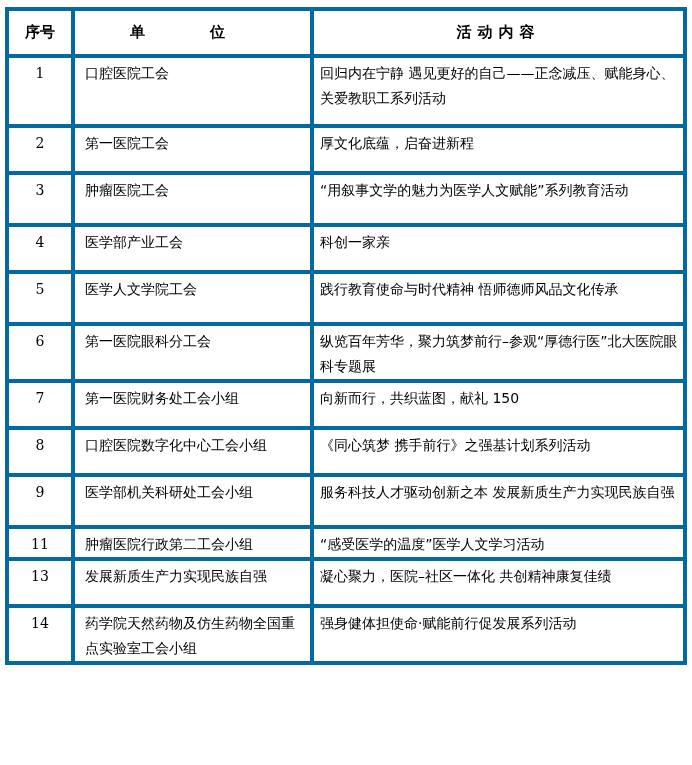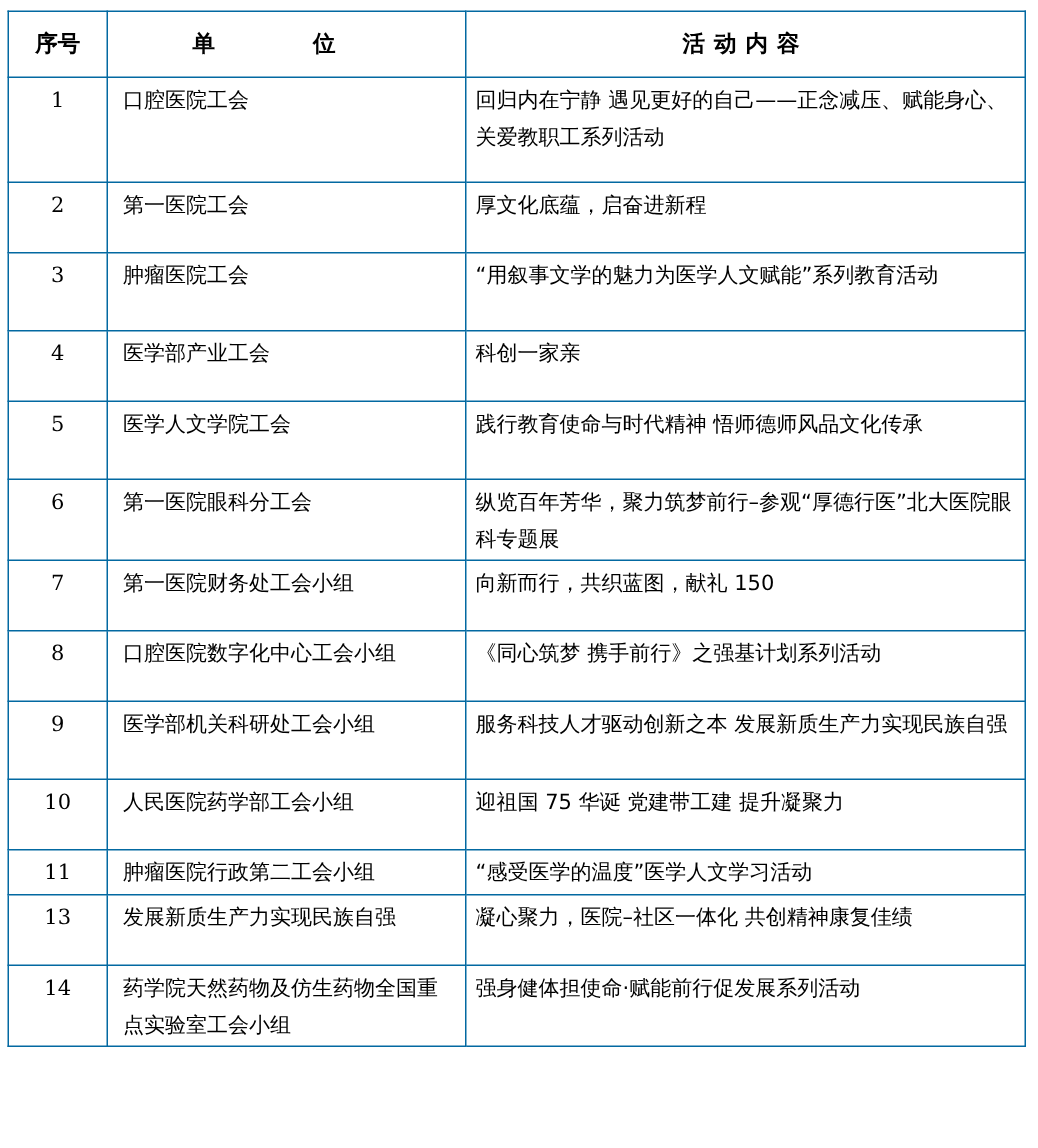--- a/index.html
+++ b/index.html
@@ -1,20 +1,20 @@
 <!DOCTYPE html>
 <html><head>
 <meta charset="utf-8">
 <style>
   html, body { margin: 0; padding: 0; background: #ffffff; }
   body { width: 692px; height: 765px; position: relative; overflow: hidden;
          font-family: "DejaVu Sans", "Liberation Sans", sans-serif; color: #000; }
   table { position: absolute; left: 5px; top: 7px; border-collapse: collapse;
           width: 678px; table-layout: fixed; }
-  td, th { border: 1px solid #0369a1; vertical-align: top; font-size: 14px;
+  td, th { border: 4px solid #0369a1; vertical-align: top; font-size: 14px;
            line-height: 25px; padding: 3px 8px 0 8px; font-weight: normal; }
   th { vertical-align: middle; font-weight: bold; font-size: 15px; height: 43px; padding: 0; text-align: center; }
   th.seq { letter-spacing: 0; }
   th.unit { letter-spacing: 30px; }
   th.act { letter-spacing: 6px; }
   td.num { text-align: center; font-family: "DejaVu Serif", "Liberation Serif", serif; font-size: 14px; padding-left: 0; padding-right: 0; }
   td.unit { padding-left: 10px; }
   td.act { padding-left: 6px; padding-right: 4px; }
   col.c1 { width: 66px; }
   col.c2 { width: 239px; }
@@ -75,25 +75,20 @@
       <tr style="height: 47px;">
         <td class="num">8</td>
         <td class="unit">口腔医院数字化中心工会小组</td>
         <td class="act">《同心筑梦 携手前行》之强基计划系列活动</td>
       </tr>
       <tr style="height: 52px;">
         <td class="num">9</td>
         <td class="unit">医学部机关科研处工会小组</td>
         <td class="act">服务科技人才驱动创新之本 发展新质生产力实现民族自强</td>
       </tr>
-      <tr style="height: 47px;">
-        <td class="num">10</td>
-        <td class="unit">人民医院药学部工会小组</td>
-        <td class="act">迎祖国 75 华诞 党建带工建 提升凝聚力</td>
-      </tr>
       <tr style="height: 30px;">
         <td class="num">11</td>
         <td class="unit">肿瘤医院行政第二工会小组</td>
         <td class="act"> “感受医学的温度”医学人文学习活动</td>
       </tr>
       <tr style="height: 47px;">
         <td class="num">13</td>
         <td class="unit">发展新质生产力实现民族自强</td>
         <td class="act">凝心聚力，医院–社区一体化 共创精神康复佳绩</td>
       </tr>

